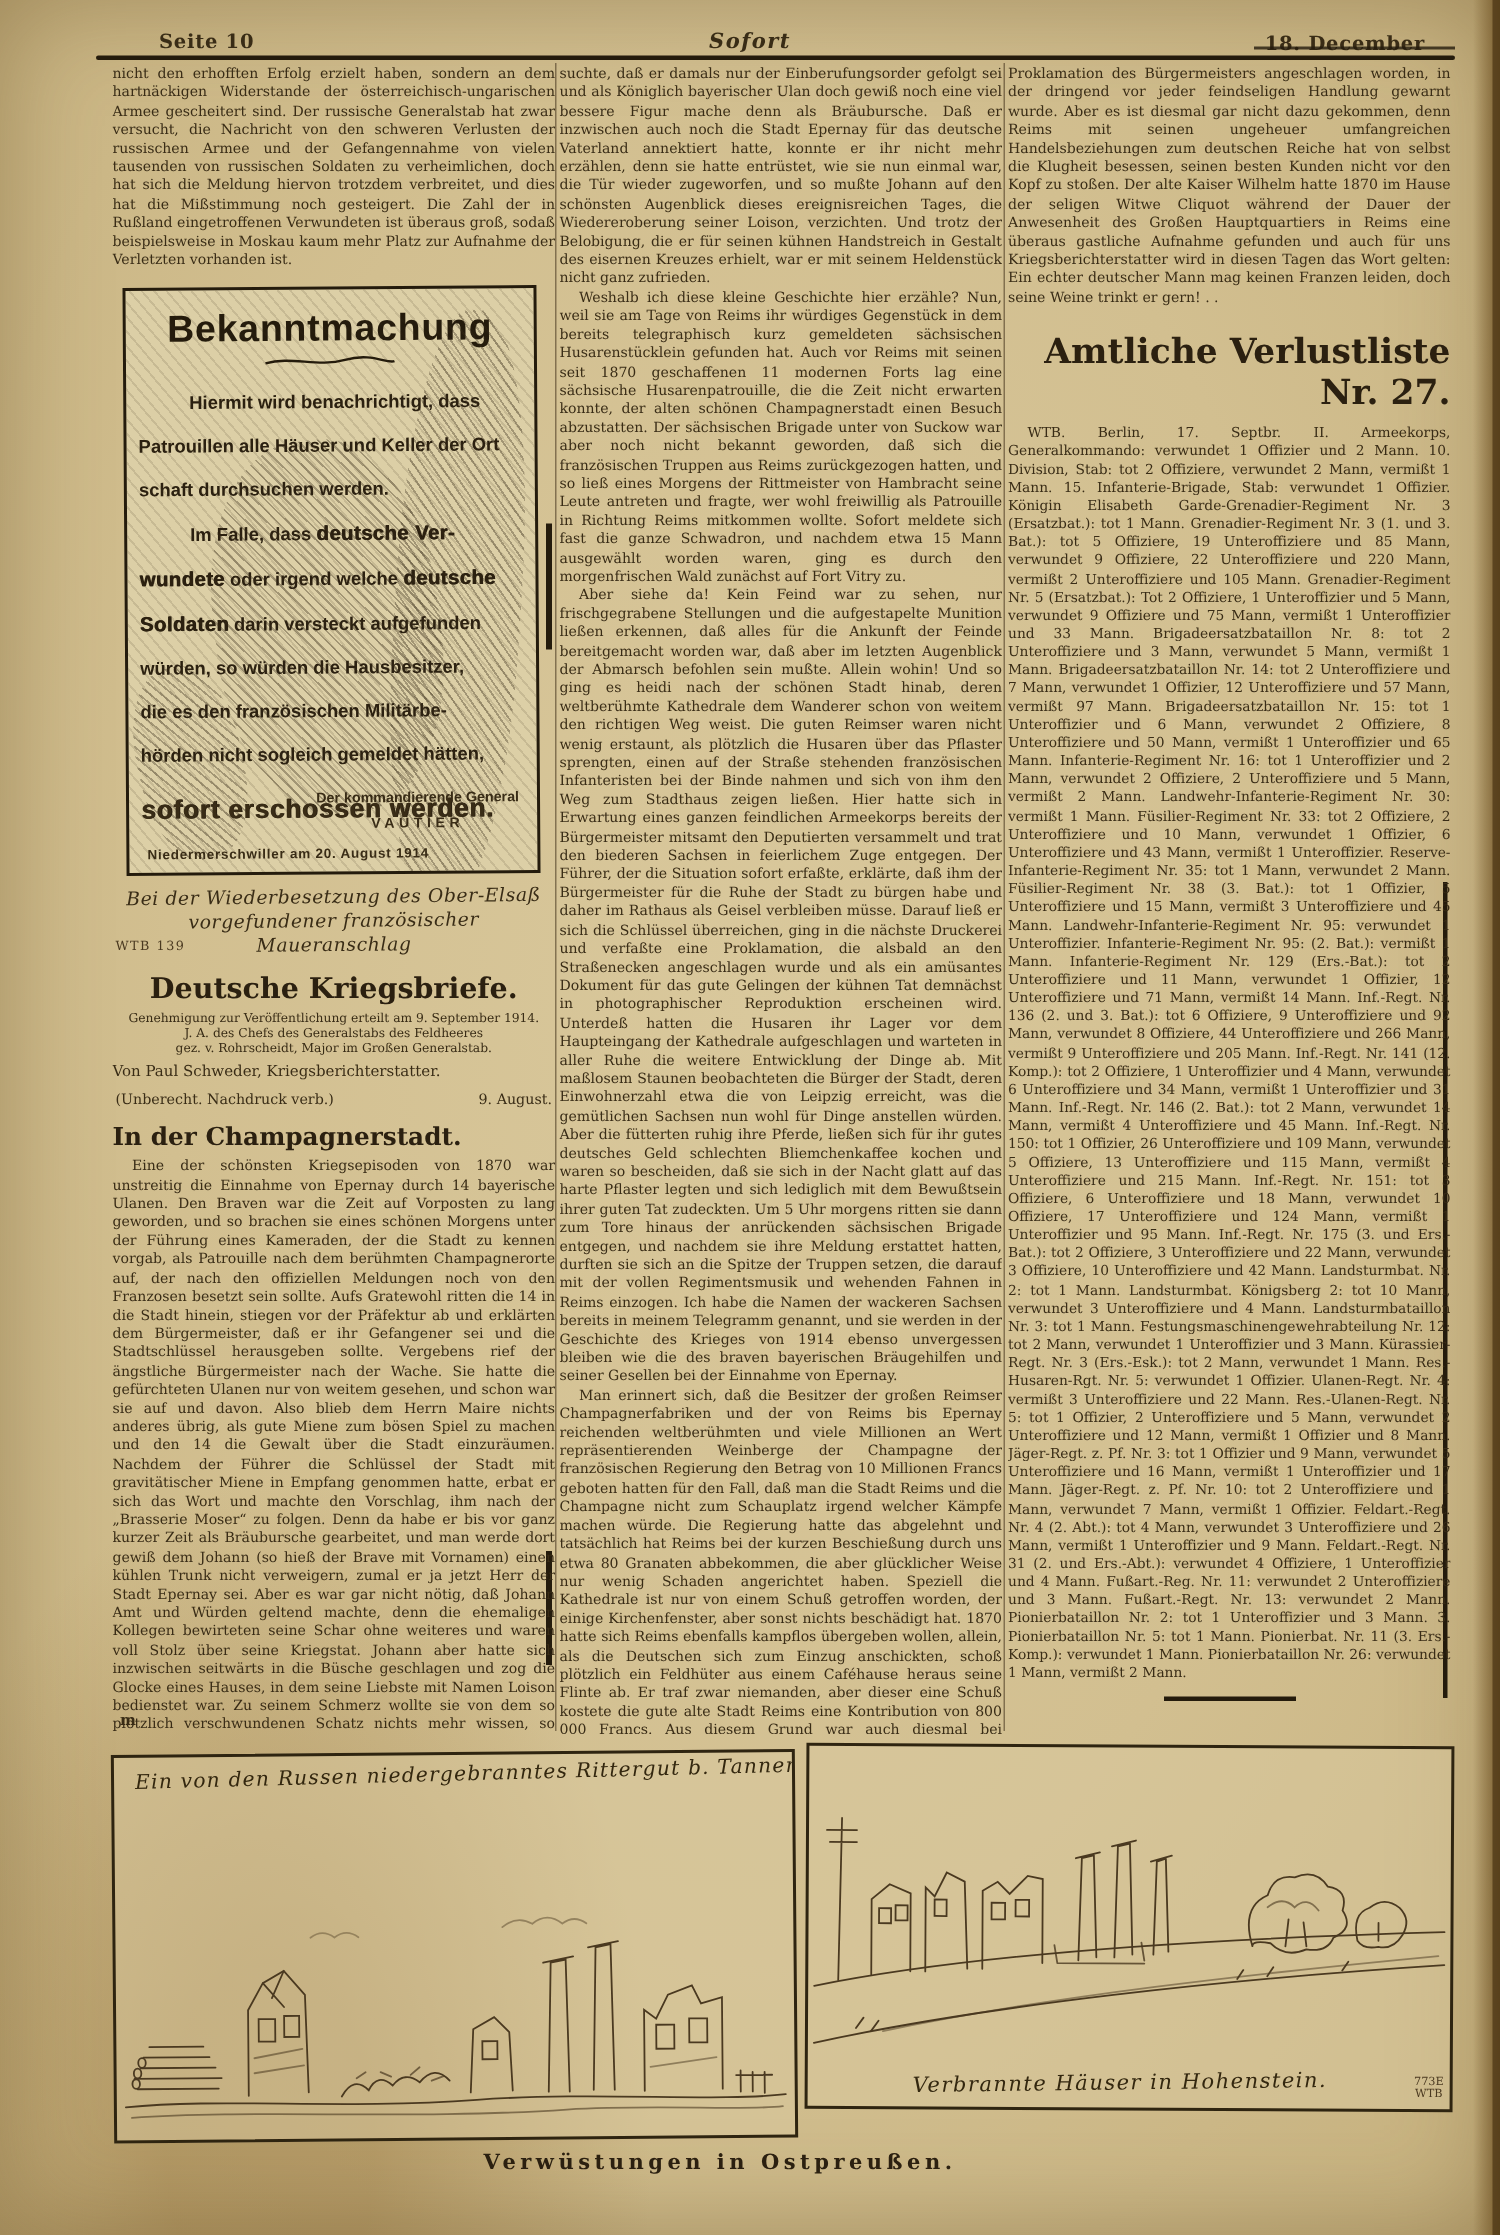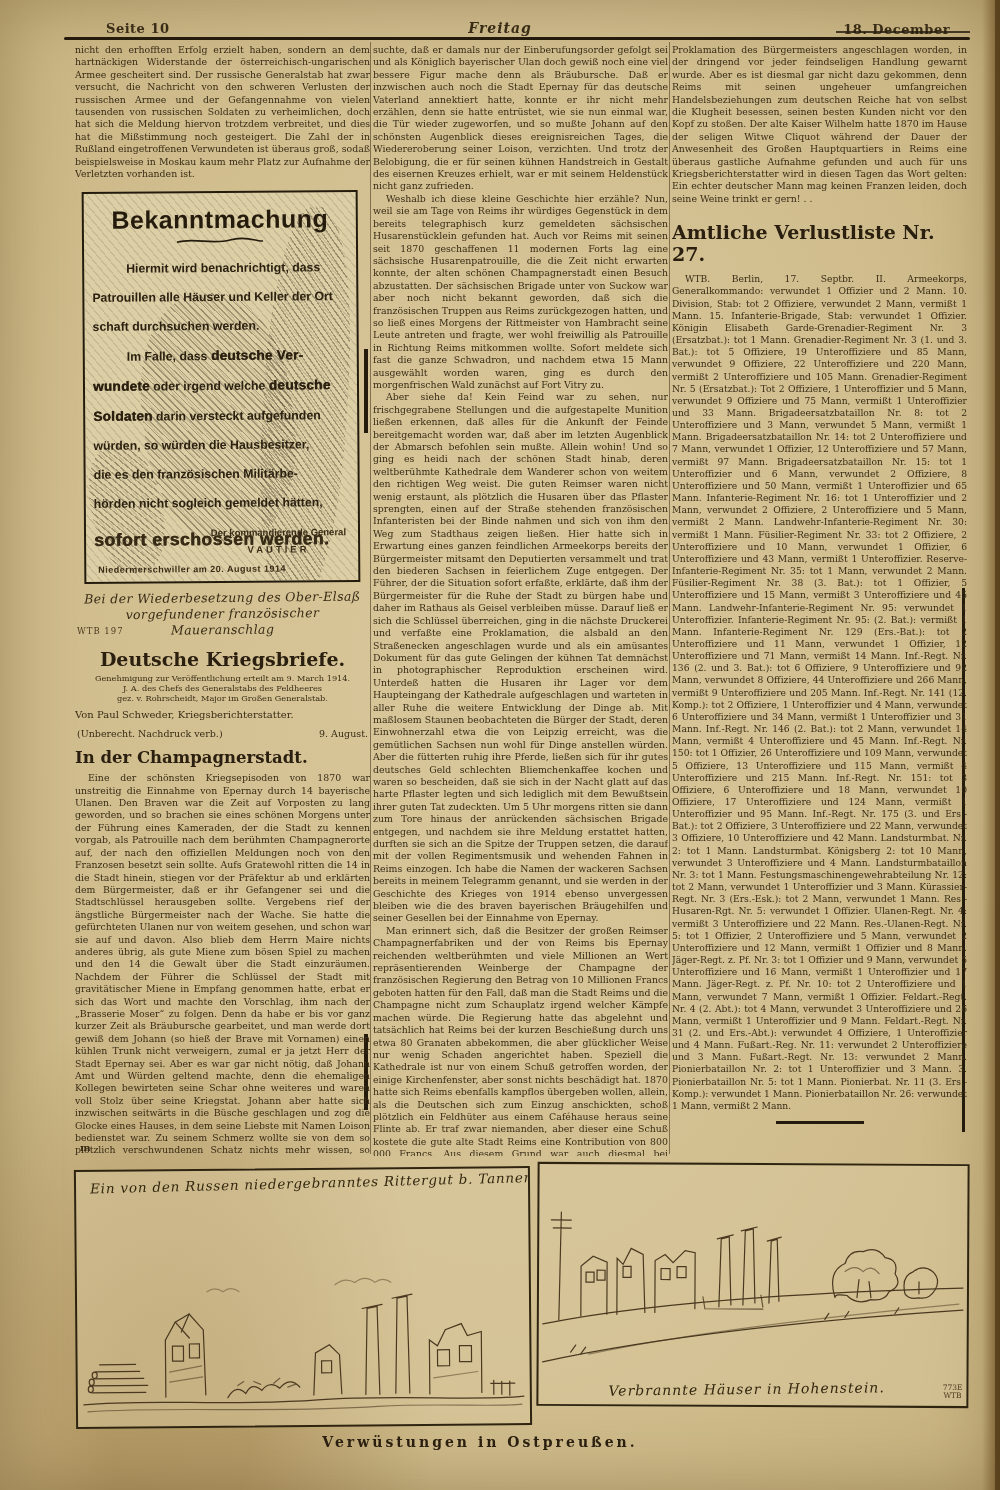--- a/index.html
+++ b/index.html
@@ -59,21 +59,21 @@
   .poster-wtb-out{position:absolute;left:2px;top:582px;font-size:8.5px;color:#4a3920;letter-spacing:1px;}
 
   .poster-caption{font-style:italic;font-size:12.5px;line-height:16px;margin:4px 2px 0 2px;text-align:center;letter-spacing:.4px;transform:rotate(-.6deg);}
 
   .art-title{text-align:center;font-weight:bold;font-size:19px;margin:10px 0 4px 0;color:#2b2010;}
   .art-approval{text-align:center;font-size:8.2px;line-height:9.6px;margin:0;}
   .art-byline{text-align:left;font-size:10px;margin:6px 0 0 0;}
   .art-rights-row{display:flex;justify-content:space-between;font-size:9.5px;margin:8px 2px 0 2px;}
   .art-subtitle{text-align:left;font-weight:bold;font-size:16.5px;margin:9px 0 5px 0;color:#2b2010;}
 
-  .loss-title{text-align:left;font-weight:bold;font-size:19px;margin:16px 0 8px 0;color:#2b2010;}
+  .loss-title{text-align:right;font-weight:bold;font-size:23px;margin:16px 0 8px 0;color:#2b2010;}
   .loss-body{font-size:9.2px;line-height:12.15px;text-align:justify;margin:0;}
   .end-rule{width:88px;height:3px;background:#241b0c;margin:9px auto 0 auto;}
 
   .mark-bar{position:absolute;background:#241b0c;}
   #bar1{left:364px;top:349px;width:4px;height:84px;}
   #bar2{left:364px;top:1034px;width:4px;height:76px;}
   #bar3{left:962px;top:588px;width:3px;height:544px;}
   .stray{position:absolute;left:80px;top:1142px;font-size:10px;font-weight:bold;}
 
   
@@ -90,21 +90,21 @@
 </style>
 </head>
 <body>
 
 <div class="page">
 
   <div class="scan-edge"></div>
   <div class="scan-edge-outer"></div>
 
   <div class="hdr-left">Seite 10</div>
-  <div class="hdr-center">Freitag</div>
+  <div class="hdr-center">Sofort</div>
   <div class="hdr-right">18. December</div>
   <div class="header-rule"></div>
   <div class="header-rule2"></div>
 
   <div class="col-rule" id="rule-a"></div>
   <div class="col-rule" id="rule-b"></div>
   <div class="mark-bar" id="bar1"></div>
   <div class="mark-bar" id="bar2"></div>
   <div class="mark-bar" id="bar3"></div>
   <div class="stray">m</div>
@@ -129,26 +129,26 @@
       <div class="pline-big">sofort erschossen werden.</div>
       <div class="poster-place">Niedermerschwiller am 20. August 1914</div>
       <div class="poster-sig">
         <div>Der kommandierende General</div>
         <div class="sig-name">VAUTIER</div>
       </div>
       <div class="scribble scr1"></div>
       <div class="scribble scr2"></div>
       <div class="scribble scr3"></div>
     </div>
-    <div class="poster-wtb-out">WTB 197</div>
+    <div class="poster-wtb-out">WTB 139</div>
 
     <div class="poster-caption">Bei der Wiederbesetzung des Ober-Elsaß vorgefundener französischer Maueranschlag</div>
 
     <div class="art-title">Deutsche Kriegsbriefe.</div>
-    <p class="art-approval">Genehmigung zur Veröffentlichung erteilt am 9. March 1914.</p>
+    <p class="art-approval">Genehmigung zur Veröffentlichung erteilt am 9. September 1914.</p>
     <p class="art-approval">J. A. des Chefs des Generalstabs des Feldheeres</p>
     <p class="art-approval">gez. v. Rohrscheidt, Major im Großen Generalstab.</p>
     <p class="art-byline">Von Paul Schweder, Kriegsberichterstatter.</p>
     <div class="art-rights-row">
       <span>(Unberecht. Nachdruck verb.)</span>
       <span>9. August.</span>
     </div>
     <div class="art-subtitle">In der Champagnerstadt.</div>
     <p class="bodytext indent">Eine der schönsten Kriegsepisoden von 1870 war unstreitig die Einnahme von Epernay durch 14 bayerische Ulanen. Den Braven war die Zeit auf Vorposten zu lang geworden, und so brachen sie eines schönen Morgens unter der Führung eines Kameraden, der die Stadt zu kennen vorgab, als Patrouille nach dem berühmten Champagnerorte auf, der nach den offiziellen Meldungen noch von den Franzosen besetzt sein sollte. Aufs Gratewohl ritten die 14 in die Stadt hinein, stiegen vor der Präfektur ab und erklärten dem Bürgermeister, daß er ihr Gefangener sei und die Stadtschlüssel herausgeben sollte. Vergebens rief der ängstliche Bürgermeister nach der Wache. Sie hatte die gefürchteten Ulanen nur von weitem gesehen, und schon war sie auf und davon. Also blieb dem Herrn Maire nichts anderes übrig, als gute Miene zum bösen Spiel zu machen und den 14 die Gewalt über die Stadt einzuräumen. Nachdem der Führer die Schlüssel der Stadt mit gravitätischer Miene in Empfang genommen hatte, erbat er sich das Wort und machte den Vorschlag, ihm nach der „Brasserie Moser“ zu folgen. Denn da habe er bis vor ganz kurzer Zeit als Bräubursche gearbeitet, und man werde dort gewiß dem Johann (so hieß der Brave mit Vornamen) einen kühlen Trunk nicht verweigern, zumal er ja jetzt Herr der Stadt Epernay sei. Aber es war gar nicht nötig, daß Johann Amt und Würden geltend machte, denn die ehemaligen Kollegen bewirteten seine Schar ohne weiteres und waren voll Stolz über seine Kriegstat. Johann aber hatte sich inzwischen seitwärts in die Büsche geschlagen und zog die Glocke eines Hauses, in dem seine Liebste mit Namen Loison bedienstet war. Zu seinem Schmerz wollte sie von dem so plötzlich verschwundenen Schatz nichts mehr wissen, so eindringlich dieser ihr auch klar zu machen</p>
   </div>

